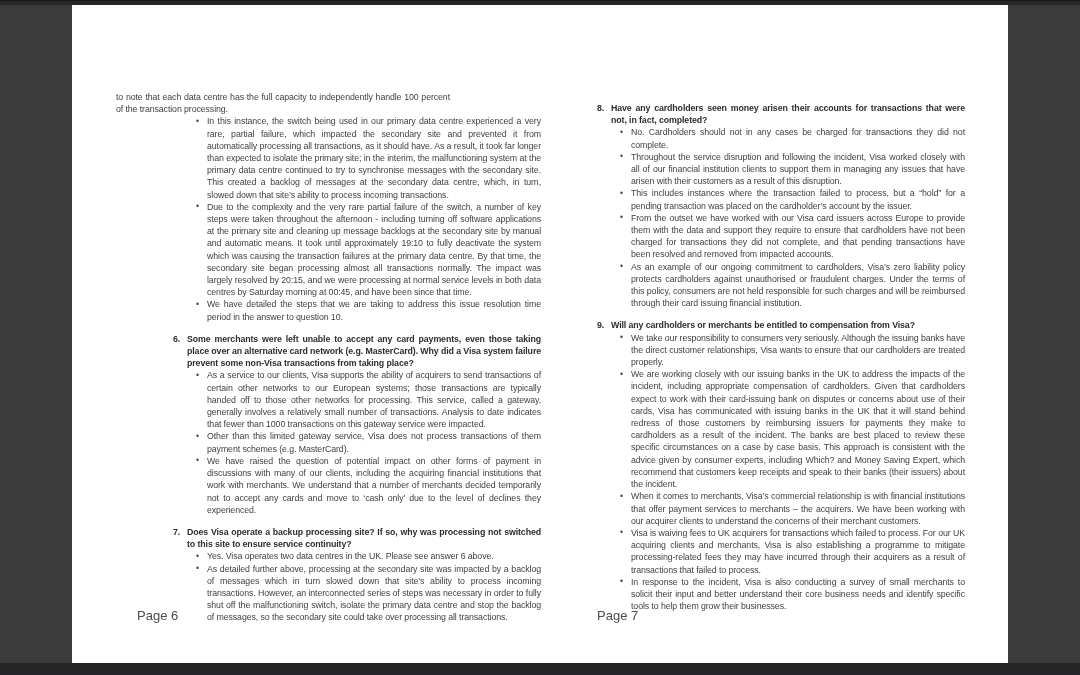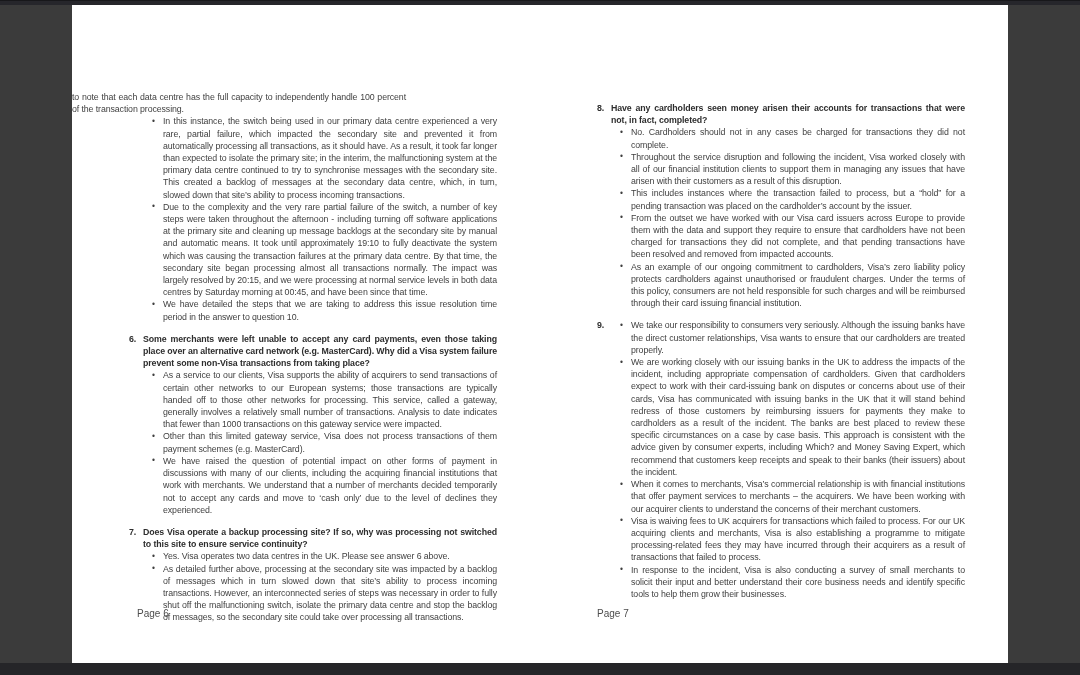--- a/index.html
+++ b/index.html
@@ -9,31 +9,31 @@
            border-top:1px solid #17171a;box-sizing:border-box;}
   .bottom-bar{position:absolute;bottom:0;left:0;width:1080px;height:12px;background:#252528;}
   .canvas{position:absolute;top:5px;left:0;width:1080px;height:658px;}
   .spread{position:absolute;left:72px;top:0;width:936px;height:658px;background:#ffffff;}
   .page{position:absolute;top:0;width:468px;height:658px;}
   .page-6{left:0;}
   .page-7{left:468px;}
   .page-content{position:absolute;left:0;width:468px;
                 font-size:8.8px;line-height:12.2px;letter-spacing:-0.1px;
                 color:#3f3f3f;text-align:justify;}
-  .page-6 .page-content{top:86px;}
+  .page-6 .page-content{top:86px;margin-left:44px;}
   .page-7 .page-content{top:97px;}
   .page-content p{margin:0;}
   .cont{margin:0 0 0 91px;width:334px;}
   .bullet-item{position:relative;margin:0 0 0 91px;width:334px;}
   .bullet-dot{position:absolute;left:-11px;top:-0.5px;font-size:8.5px;color:#3f3f3f;}
   .question{position:relative;margin:10px 0 0 71px;width:354px;
             font-weight:bold;color:#2e2e2e;}
   .q-num{position:absolute;left:-14px;top:0;}
   .page-content > :first-child{margin-top:0;}
-  .page-footer{position:absolute;top:603px;font-size:10px;letter-spacing:0;
+  .page-footer{position:absolute;top:603px;font-size:13px;letter-spacing:0;
                color:#4d4d4d;}
   .page-6 .page-footer{left:65px;}
   .page-7 .page-footer{left:57px;}
 </style>
 </head>
 <body>
 
 <div class="screen">
   <div class="top-bar"></div>
 
@@ -97,21 +97,21 @@
               <p class="bullet-text">This includes instances where the transaction failed to process, but a “hold” for a pending transaction was placed on the cardholder’s account by the issuer.</p>
             </div>
             <div class="bullet-item">
               <span class="bullet-dot">•</span>
               <p class="bullet-text">From the outset we have worked with our Visa card issuers across Europe to provide them with the data and support they require to ensure that cardholders have not been charged for transactions they did not complete, and that pending transactions have been resolved and removed from impacted accounts.</p>
             </div>
             <div class="bullet-item">
               <span class="bullet-dot">•</span>
               <p class="bullet-text">As an example of our ongoing commitment to cardholders, Visa’s zero liability policy protects cardholders against unauthorised or fraudulent charges. Under the terms of this policy, consumers are not held responsible for such charges and will be reimbursed through their card issuing financial institution.</p>
             </div>
-            <div class="question"><span class="q-num">9.</span></div>
+            <div class="question"><span class="q-num">9.</span><span class="q-text">Will any cardholders or merchants be entitled to compensation from Visa?</span></div>
             <div class="bullet-item">
               <span class="bullet-dot">•</span>
               <p class="bullet-text">We take our responsibility to consumers very seriously.  Although the issuing banks have the direct customer relationships, Visa wants to ensure that our cardholders are treated properly.</p>
             </div>
             <div class="bullet-item">
               <span class="bullet-dot">•</span>
               <p class="bullet-text">We are working closely with our issuing banks in the UK to address the impacts of the incident, including appropriate compensation of cardholders.  Given that cardholders expect to work with their card-issuing bank on disputes or concerns about use of their cards, Visa has communicated with issuing banks in the UK that it will stand behind redress of those customers by reimbursing issuers for payments they make to cardholders as a result of the incident.  The banks are best placed to review these specific circumstances on a case by case basis.  This approach is consistent with the advice given by consumer experts, including Which? and Money Saving Expert, which recommend that customers keep receipts and speak to their banks (their issuers) about the incident.</p>
             </div>
             <div class="bullet-item">
               <span class="bullet-dot">•</span>

